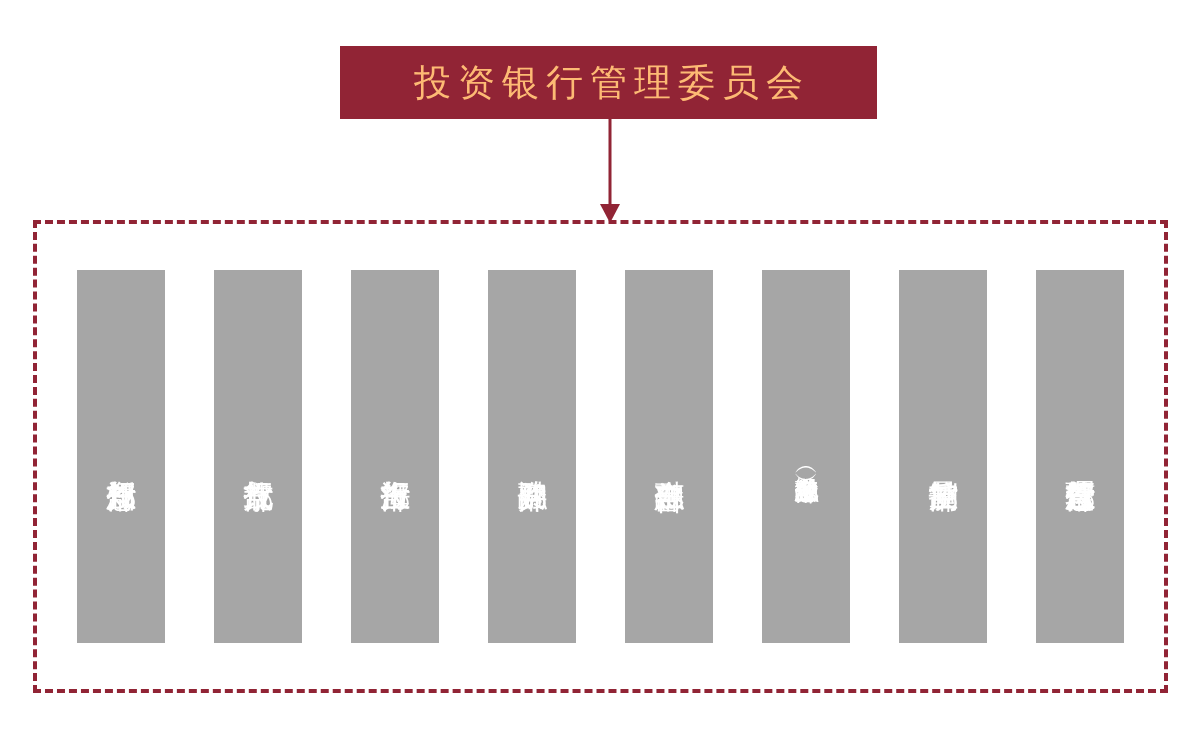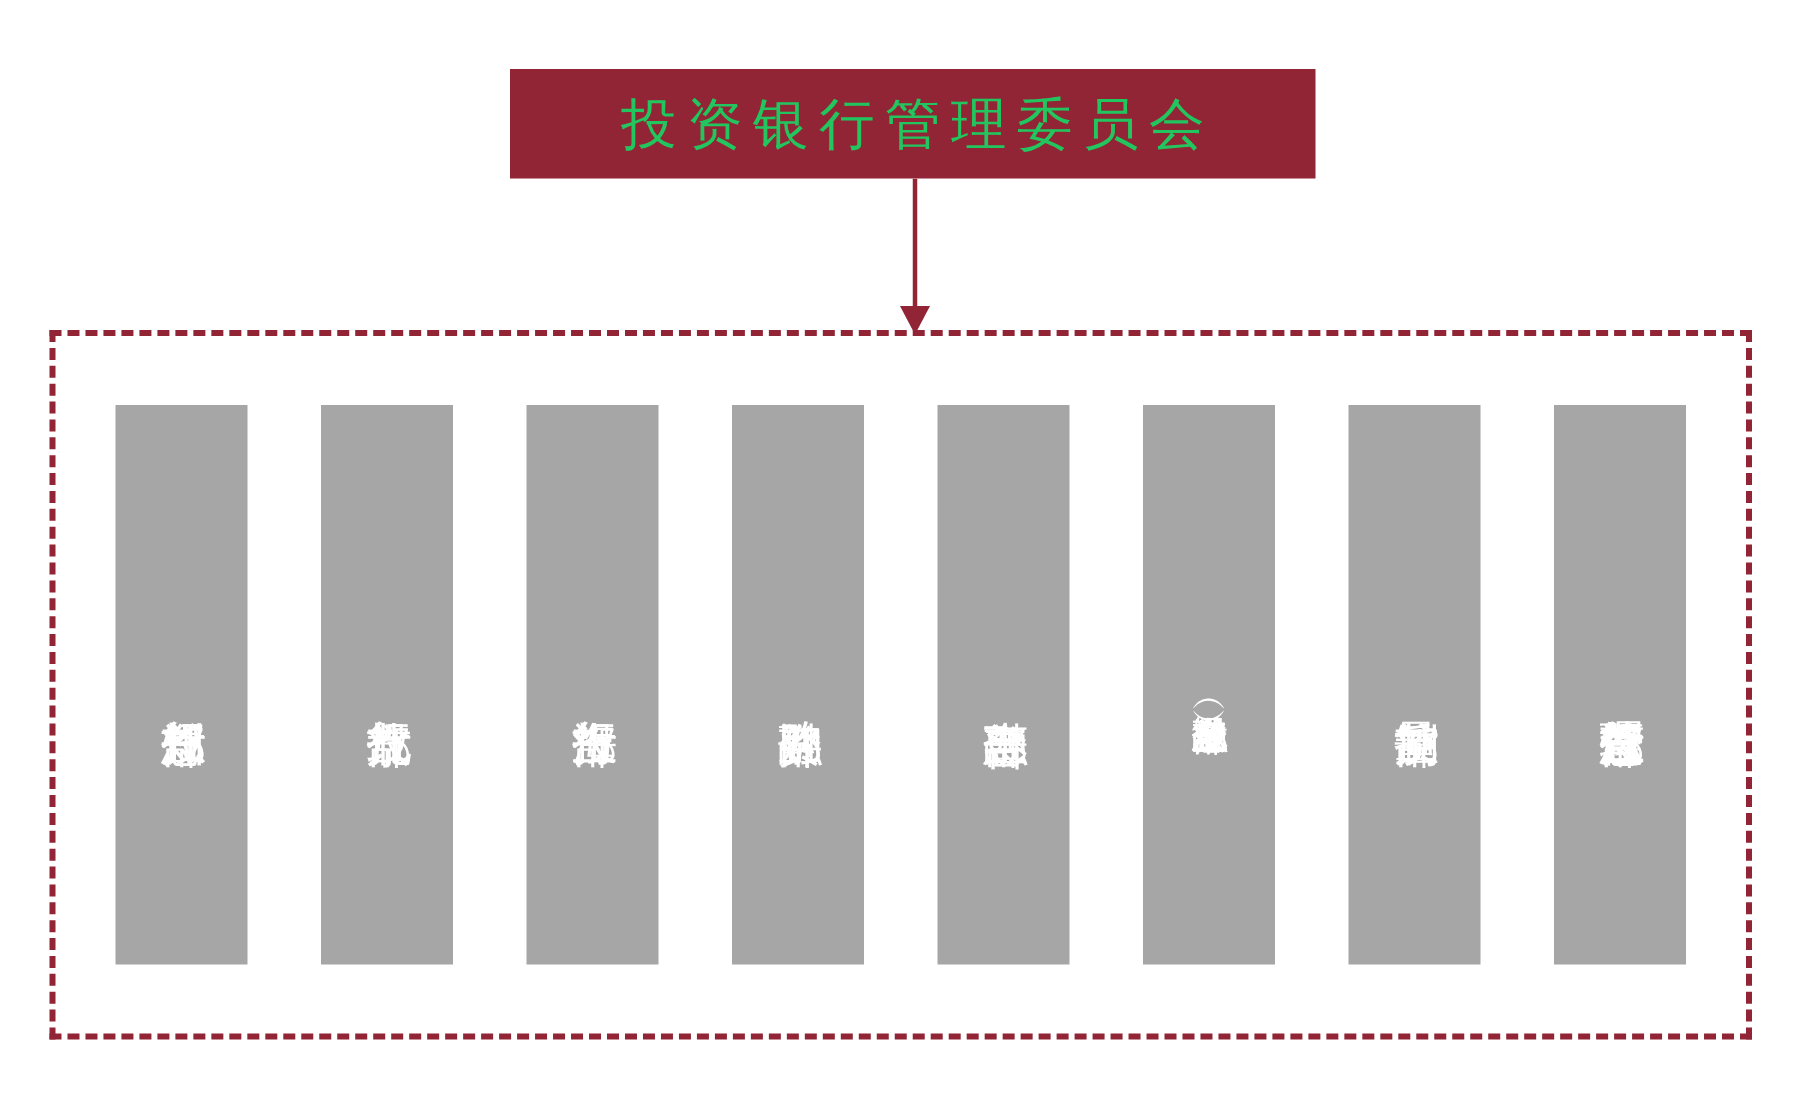--- a/index.html
+++ b/index.html
@@ -29,21 +29,21 @@
     left: 340px;
     top: 46px;
     width: 537px;
     height: 73px;
     background: #912435;
     display: flex;
     align-items: center;
     justify-content: center;
   }
   .committee-title {
-    color: #22c55e;
+    color: #fdba74;
     font-size: 37px;
     line-height: 1;
     letter-spacing: 7px;
     text-indent: 7px;
     white-space: nowrap;
     font-family: "DejaVu Serif", "Liberation Serif", serif;
   }
 
   
   .connector {

